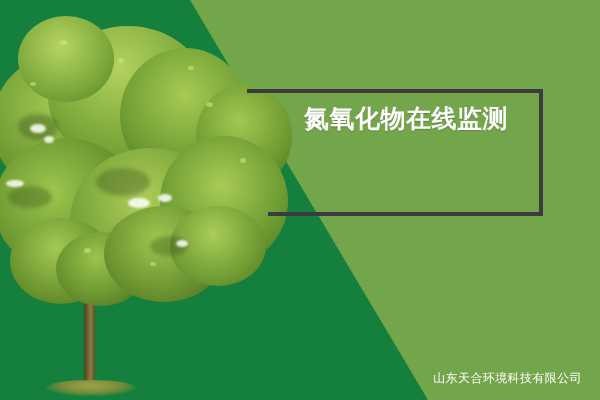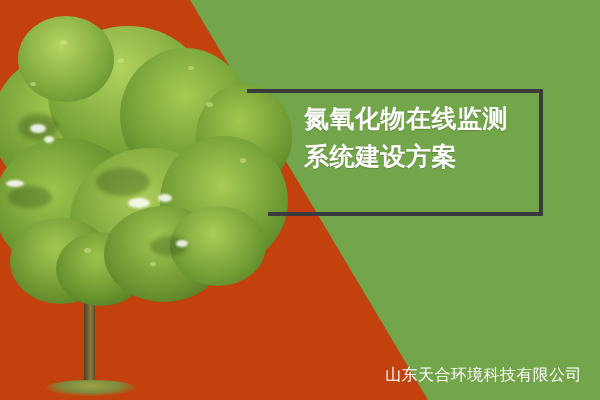--- a/index.html
+++ b/index.html
@@ -6,21 +6,21 @@
   html, body {
     margin: 0;
     padding: 0;
     background: #ffffff;
   }
   #slide {
     position: relative;
     width: 600px;
     height: 400px;
     overflow: hidden;
-    background: #c2410c;
+    background: #15803d;
     font-family: "DejaVu Sans", "Liberation Sans", sans-serif;
     user-select: none;
   }
 
   
   .bg-green {
     position: absolute;
     inset: 0;
     background: #73a54a;
     clip-path: polygon(190px 0, 600px 0, 600px 400px, 428px 400px);
@@ -135,21 +135,21 @@
     text-align: center;
     color: #ffffff;
   }
   .brand {
     font-size: 15px;
     letter-spacing: 4px;
     line-height: 1.5;
     padding-left: 4px;
   }
   .company {
-    font-size: 16px;
+    font-size: 12px;
     letter-spacing: 0.4px;
     line-height: 1.6;
   }
 </style>
 </head>
 <body>
 
 <div id="slide">
 
   <div class="bg-green"></div>
@@ -193,20 +193,19 @@
       <div class="leaf-speck" style="left:150px; top:244px; width:6px; height:4px;"></div>
     </div>
   </div>
 
   <div class="frame-line frame-top"></div>
   <div class="frame-line frame-right"></div>
   <div class="frame-line frame-bottom"></div>
 
   <div class="title-block">
     <span class="title-line">氮氧化物在线监测</span>
-    <span class="title-line">系统建设方案</span>
   </div>
 
   <div class="footer">
     <div class="company">山东天合环境科技有限公司</div>
   </div>
 
 </div>
 
 </body></html>

